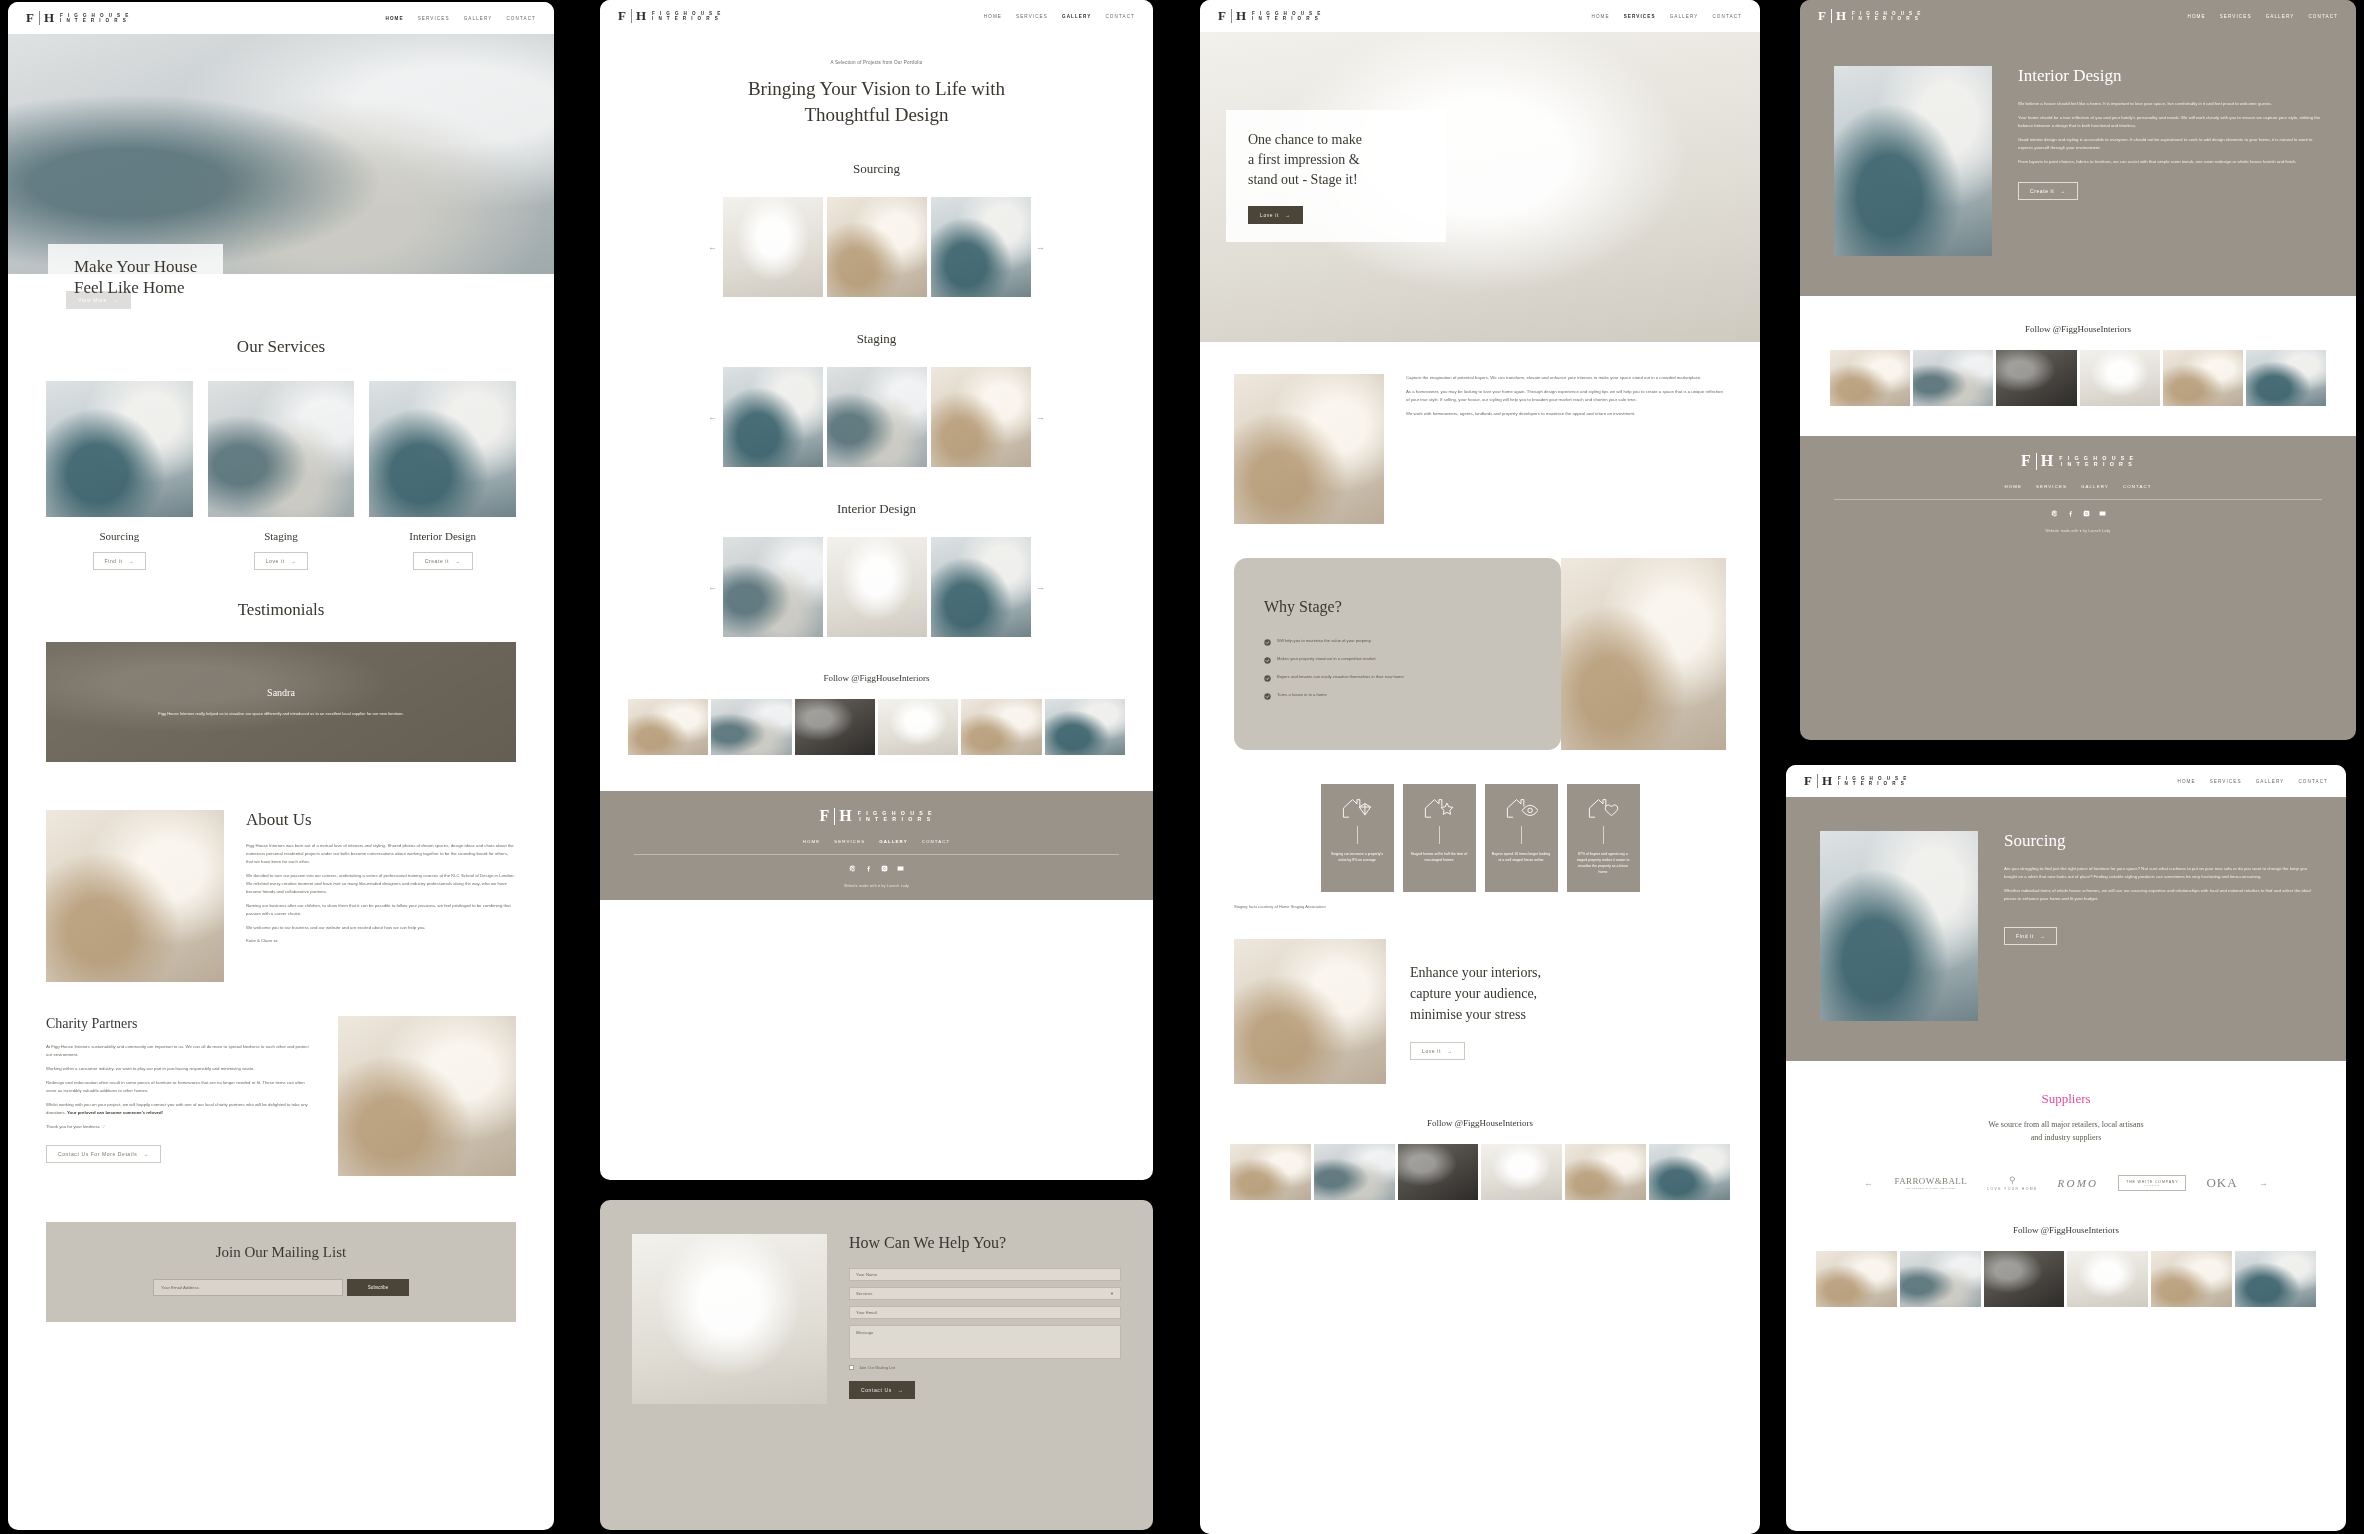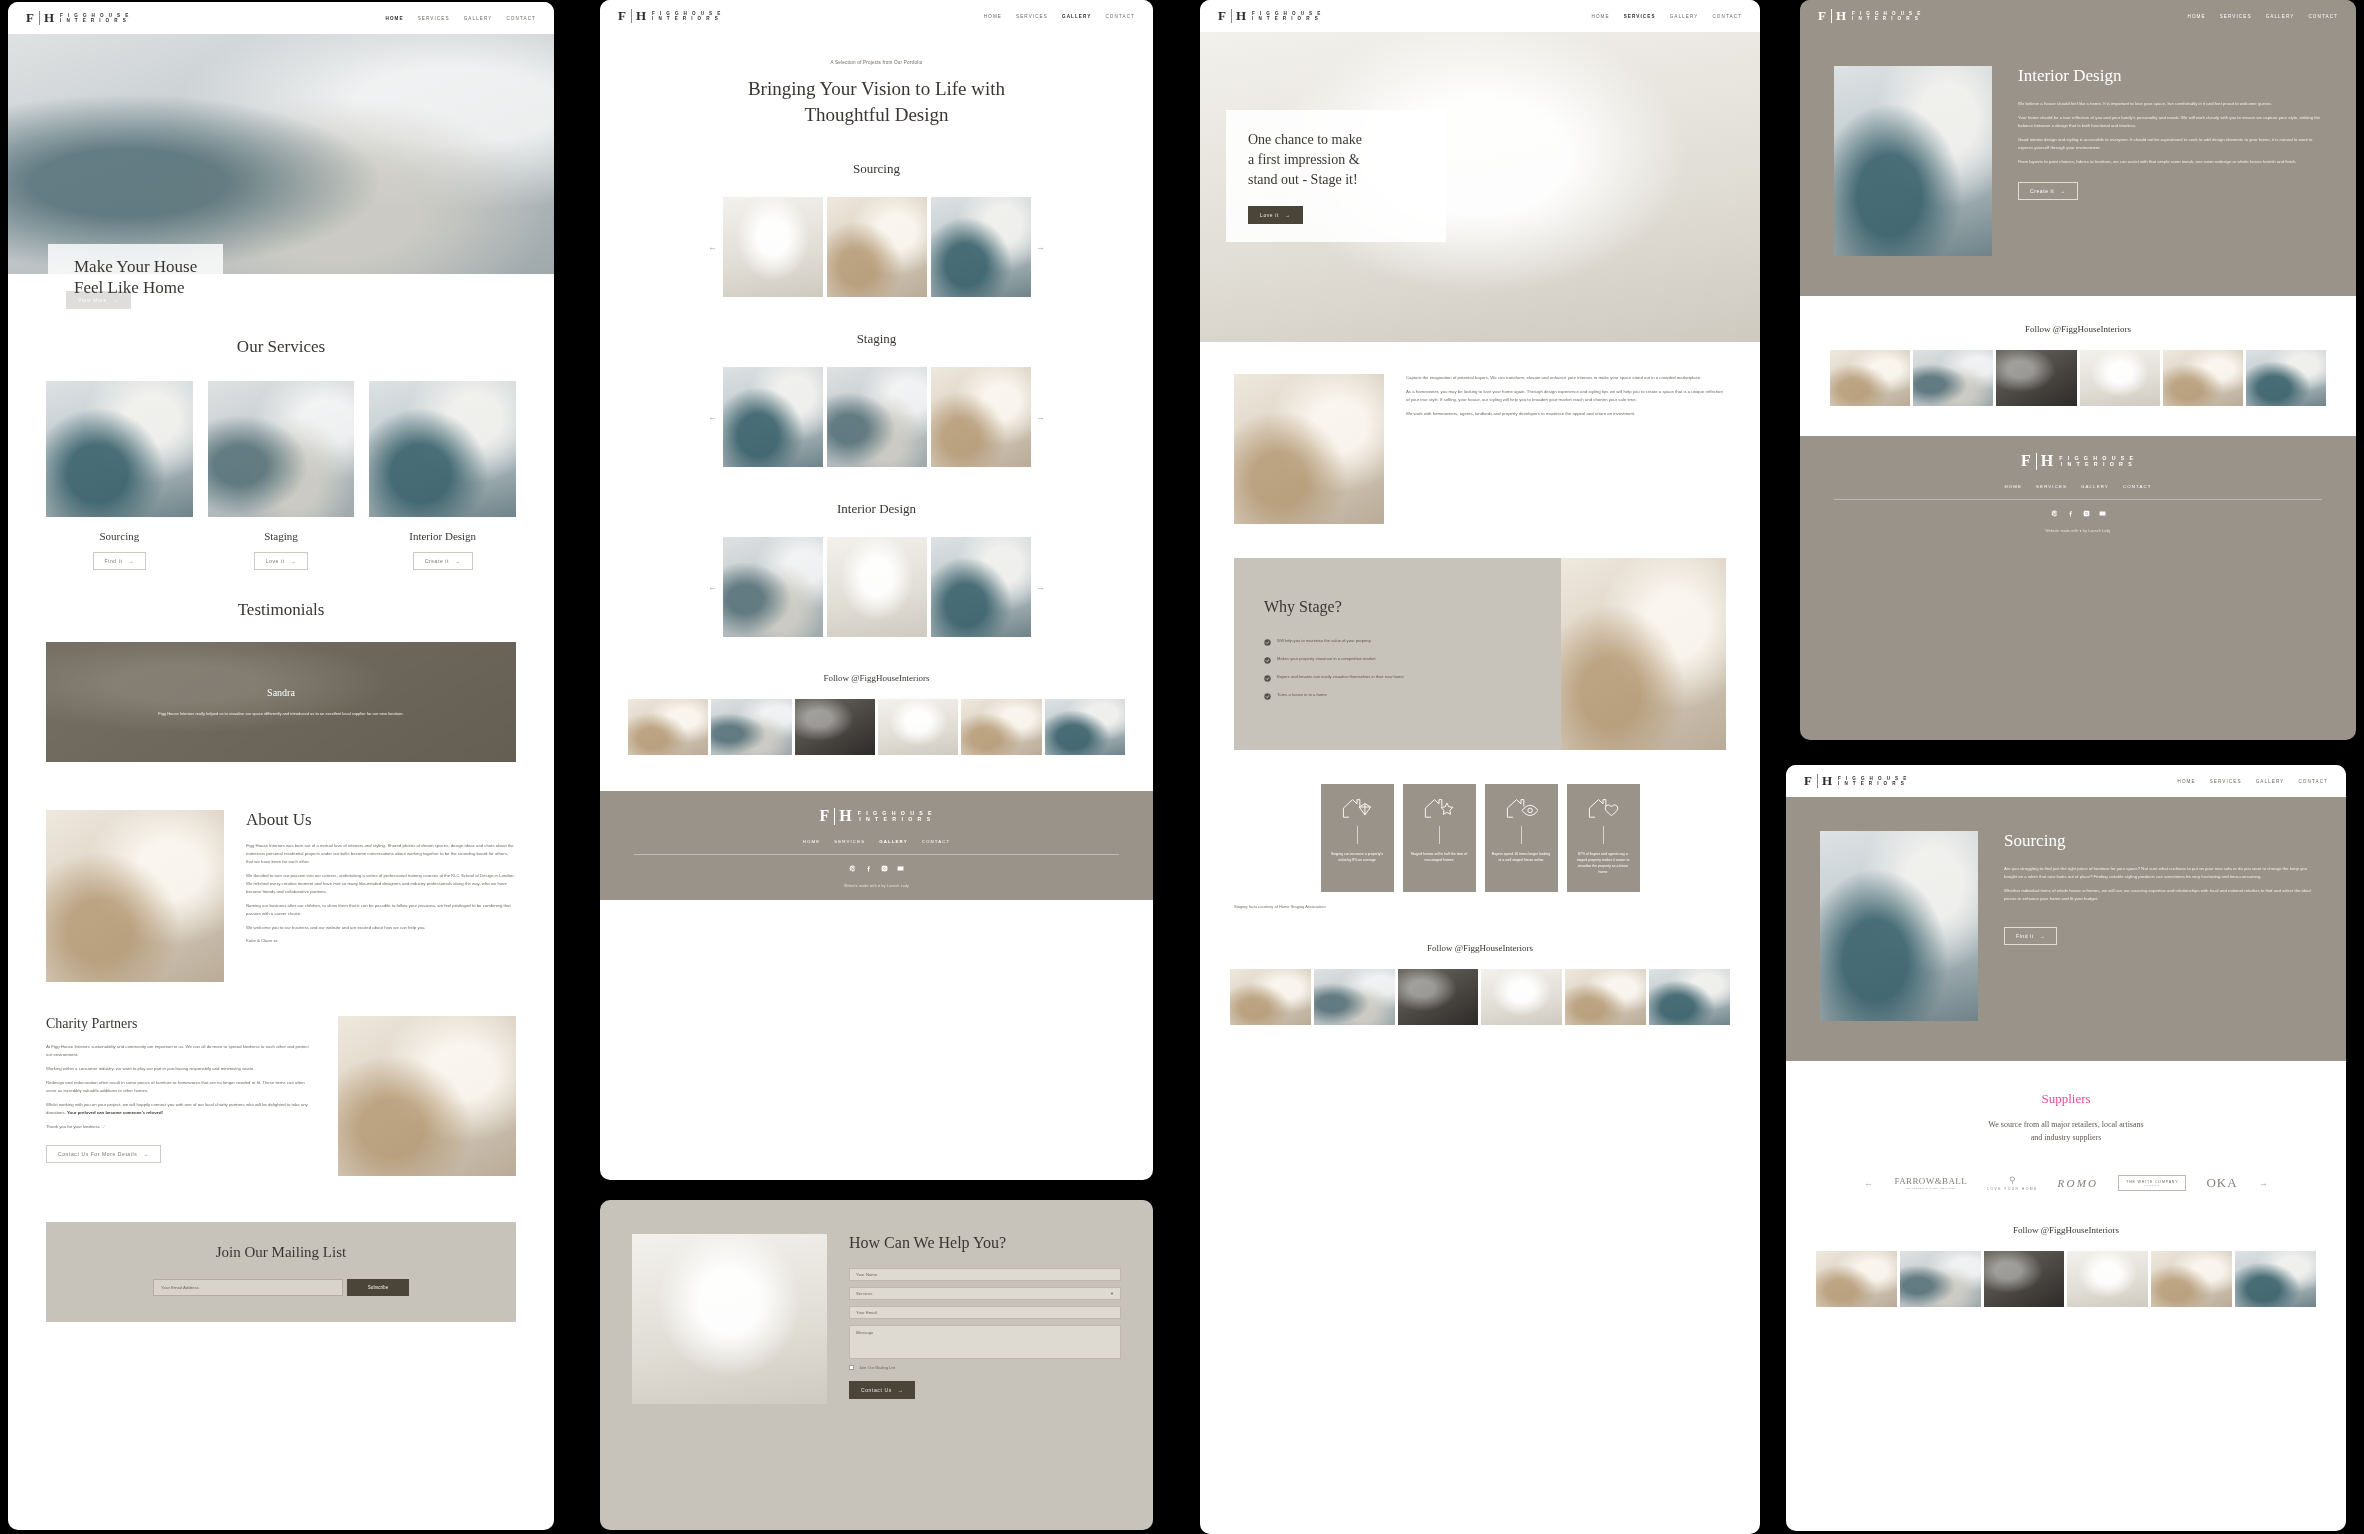--- a/index.html
+++ b/index.html
@@ -448,21 +448,21 @@
   <div style="display:flex;gap:22px;padding:32px 34px 0;">
     <div class="ph warm" style="width:150px;height:150px;flex:0 0 150px;"></div>
     <div class="body-txt" style="flex:1;">
       <p>Capture the imagination of potential buyers.  We can transform, elevate and enhance your interiors to make your space stand out in a crowded marketplace.</p>
       <p>As a homeowner, you may be looking to love your home again.  Through design experience and styling tips we will help you to create a space that is a unique reflection of your true style.  If selling, your house, our styling will help you to broaden your market reach and shorten your sale time.</p>
       <p>We work with homeowners, agents, landlords and property developers to maximise the appeal and return on investment.</p>
     </div>
   </div>
 
   <div style="display:flex;margin:34px 34px 0;">
-    <div style="flex:1;background:#c8c3ba;padding:40px 30px;">
+    <div style="flex:1;background:#c8c3ba;padding:40px 30px;border-radius:13px;">
       <div class="serif" style="font-size:16px;color:#3a3630;margin-bottom:22px;">Why Stage?</div>
       <div class="tick">
         <svg viewBox="0 0 24 24">
             <circle cx="12" cy="12" r="11" fill="#56514a"></circle>
             <path d="M7 12.5l3.2 3.2L17 9" stroke="#fff" stroke-width="2.2" fill="none" stroke-linecap="round"></path>
           </svg>
         <span>Will help you to maximise the value of your property.</span>
       </div>
       <div class="tick">
         <svg viewBox="0 0 24 24">
@@ -526,20 +526,32 @@
             <path d="M6 24v16h10"></path>
           <path d="M45 37c-6-5-11-8-11-13 0-3.3 2.6-5.5 5.5-5.5 2.3 0 4.3 1.4 5.5 3.4 1.2-2 3.2-3.4 5.5-3.4 2.9 0 5.5 2.2 5.5 5.5 0 5-5 8-11 13z"></path>
         </svg>
         <i class="stem"></i>
         <p>87% of buyers and agents say a staged property makes it easier to visualise the property as a future home</p>
       </div>
     </div>
     <div style="font-size:4px;color:#7a746b;margin-top:12px;">Staging facts courtesy of Home Staging Association</div>
   </div>
 
+  <div style="display:flex;gap:24px;padding:30px 34px 0;align-items:center;">
+    <div class="ph warm" style="width:152px;height:145px;flex:0 0 152px;"></div>
+    <div style="flex:1;">
+      <div class="serif" style="font-size:14px;color:#3a3630;line-height:1.48;">Enhance your interiors,</div>
+      <div class="serif" style="font-size:14px;color:#3a3630;line-height:1.48;">capture your audience,</div>
+      <div class="serif" style="font-size:14px;color:#3a3630;line-height:1.48;">minimise your stress</div>
+      <span class="btn outline" style="margin-top:16px;">
+        <i style="font-style:normal">Love it</i>
+        <i style="font-style:normal">→</i>
+      </span>
+    </div>
+  </div>
 
   <div style="margin-top:34px;padding:0 30px;">
     <div class="insta-title">Follow @FiggHouseInteriors</div>
     <div class="insta-row" style="margin-top:16px;">
       <div class="ph warm"></div>
       <div class="ph"></div>
       <div class="ph dark"></div>
       <div class="ph pale"></div>
       <div class="ph warm"></div>
       <div class="ph teal"></div>

